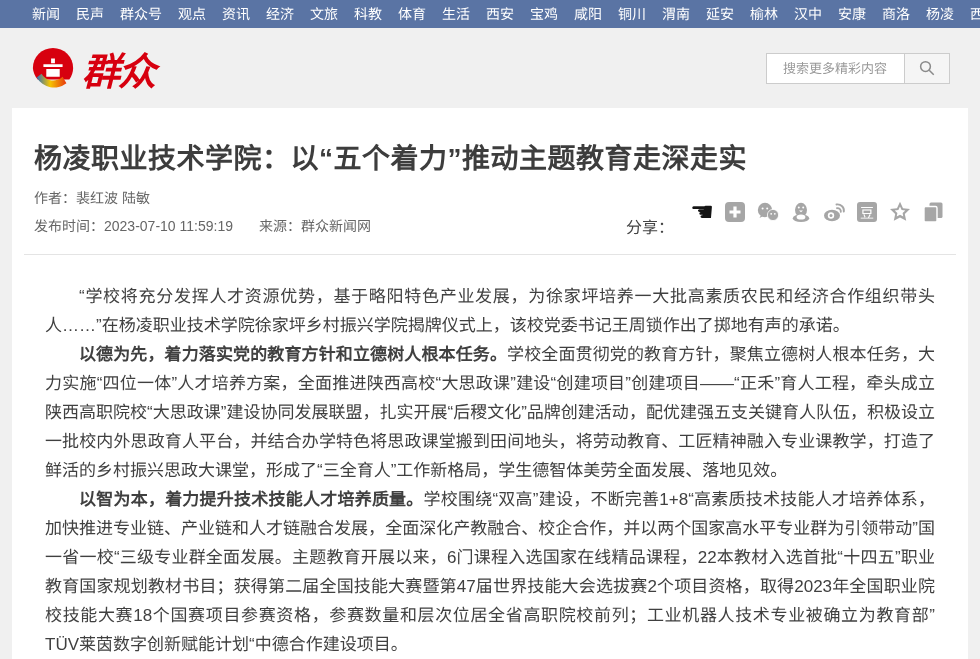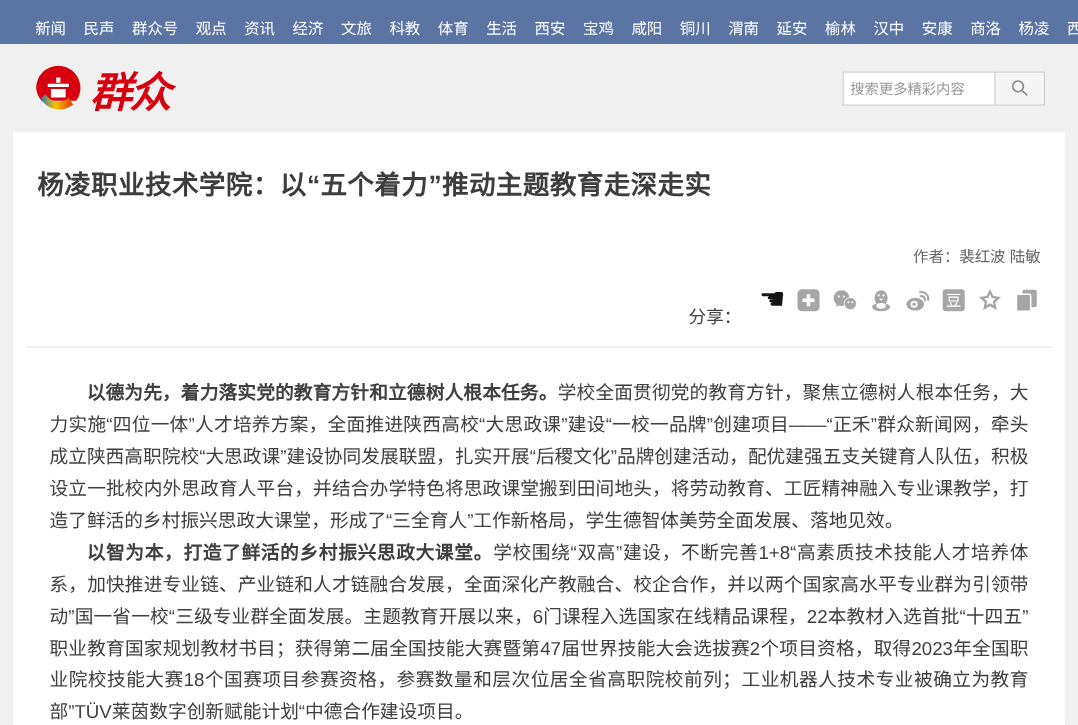--- a/index.html
+++ b/index.html
@@ -12,21 +12,21 @@
   *{margin:0;padding:0;box-sizing:border-box;}
   html,body{width:980px;}
   body{
     height:659px;
     overflow:hidden;
     background:#f0f0f0;
     font-family:"Liberation Sans","DejaVu Sans",sans-serif;
   }
   
   .topnav{
-    height:40px;
+    height:28px;
     background:var(--nav-bg);
     display:flex;
     align-items:flex-end;
     padding-left:24px;
     white-space:nowrap;
   }
   .topnav a{
     color:#ffffff;
     font-size:14px;
     text-decoration:none;
@@ -56,51 +56,50 @@
   .logo-bold{
     font-size:33px;
     font-weight:bold;
     color:var(--brand-red);
     letter-spacing:1px;
   }
   .searchbox{display:flex;align-items:center;}
   .searchbox input{
     width:138px;height:31px;
     border:1px solid #cccccc;border-right:none;
-    padding:0 6px;font-size:13px;color:#333;
+    padding:0 16px;font-size:13px;color:#333;
     outline:none;background:#ffffff;
   }
   .searchbox input::placeholder{color:#999999;}
   .searchbox button{
     width:46px;height:31px;
     border:1px solid #cccccc;
     background:#f5f5f5;
     cursor:pointer;
     display:flex;align-items:center;justify-content:center;
   }
   
   .card{
     margin:0 12px;
     background:#ffffff;
     min-height:547px;
     padding:16px 12px 40px 12px;
   }
   .article-title{
-    font-size:24px;
+    font-size:28px;
     font-weight:bold;
     color:#3d3d3d;
-    margin:12px 10px 36px 10px;
+    margin:12px 10px 8px 10px;
     letter-spacing:0.5px;
   }
   .meta-row{
     display:flex;
     justify-content:space-between;
     align-items:flex-end;
     margin:0 10px;
-    flex-direction:column;
   }
   .meta-left{font-size:14px;color:var(--meta-text);}
   .meta-left .line{line-height:28px;}
   .meta-left .src-label{margin-left:26px;}
   .share{
     display:flex;align-items:center;
     margin-bottom:2px;
   }
   .share-label{font-size:16px;color:#444;margin-right:8px;margin-top:28px;}
   .share-icon{
@@ -201,20 +200,21 @@
     </button>
   </div>
 </header>
 
 <main class="card">
   <h1 class="article-title">杨凌职业技术学院：以“五个着力”推动主题教育走深走实</h1>
 
   <div class="meta-row">
     <div class="meta-left">
       <div class="line"><span>作者：</span><span>裴红波 陆敏</span></div>
+      <div class="line"><span>发布时间：</span><span>2023-07-10 11:59:19</span><span class="src-label">来源：</span><span>群众新闻网</span></div>
     </div>
 
     <div class="share">
       <span class="share-label">分享：</span>
       <span class="share-icon">
           <span class="hand-glyph">☚</span>
         </span>
       <span class="share-icon">
         <svg viewBox="0 0 24 24">
             <rect x="2" y="2" width="20" height="20" rx="4" fill="#a6a6a6"></rect>
@@ -269,19 +269,20 @@
             <rect x="3" y="6.5" width="13" height="15.5" rx="1.5" fill="#a6a6a6" stroke="#ffffff" stroke-width="1.4"></rect>
           </svg>
       </span>
     </div>
   </div>
 
   <hr class="divider">
 
   <article class="article-body">
 
-
-
-      <p><b>以德为先，着力落实党的教育方针和立德树人根本任务。</b><span>学校全面贯彻党的教育方针，聚焦立德树人根本任务，大力实施“四位一体”人才培养方案，全面推进陕西高校“大思政课”建设“一校一品牌”创建项目——“正禾”群众新闻网，牵头成立陕西高职院校“大思政课”建设协同发展联盟，扎实开展“后稷文化”品牌创建活动，配优建强五支关键育人队伍，积极设立一批校内外思政育人平台，并结合办学特色将思政课堂搬到田间地头，将劳动教育、工匠精神融入专业课教学，打造了鲜活的乡村振兴思政大课堂，形成了“三全育人”工作新格局，学生德智体美劳全面发展、落地见效。</span></p>
-
-      <p><b>以智为本，打造了鲜活的乡村振兴思政大课堂。</b><span>学校围绕“双高”建设，不断完善1+8“高素质技术技能人才培养体系，加快推进专业链、产业链和人才链融合发展，全面深化产教融合、校企合作，并以两个国家高水平专业群为引领带动”国一省一校“三级专业群全面发展。主题教育开展以来，6门课程入选国家在线精品课程，22本教材入选首批“十四五”职业教育国家规划教材书目；获得第二届全国技能大赛暨第47届世界技能大会选拔赛2个项目资格，取得2023年全国职业院校技能大赛18个国赛项目参赛资格，参赛数量和层次位居全省高职院校前列；工业机器人技术专业被确立为教育部”TÜV莱茵数字创新赋能计划“中德合作建设项目。</span></p>
+      <p><b></b><span>“学校将充分发挥人才资源优势，基于略阳特色产业发展，为徐家坪培养一大批高素质农民和经济合作组织带头人……”在杨凌职业技术学院徐家坪乡村振兴学院揭牌仪式上，该校党委书记王周锁作出了掷地有声的承诺。</span></p>
+
+
+      <p><b>以德为先，着力落实党的教育方针和立德树人根本任务。</b><span>学校全面贯彻党的教育方针，聚焦立德树人根本任务，大力实施“四位一体”人才培养方案，全面推进陕西高校“大思政课”建设“创建项目”创建项目——“正禾”育人工程，牵头成立陕西高职院校“大思政课”建设协同发展联盟，扎实开展“后稷文化”品牌创建活动，配优建强五支关键育人队伍，积极设立一批校内外思政育人平台，并结合办学特色将思政课堂搬到田间地头，将劳动教育、工匠精神融入专业课教学，打造了鲜活的乡村振兴思政大课堂，形成了“三全育人”工作新格局，学生德智体美劳全面发展、落地见效。</span></p>
+
+      <p><b>以智为本，着力提升技术技能人才培养质量。</b><span>学校围绕“双高”建设，不断完善1+8“高素质技术技能人才培养体系，加快推进专业链、产业链和人才链融合发展，全面深化产教融合、校企合作，并以两个国家高水平专业群为引领带动”国一省一校“三级专业群全面发展。主题教育开展以来，6门课程入选国家在线精品课程，22本教材入选首批“十四五”职业教育国家规划教材书目；获得第二届全国技能大赛暨第47届世界技能大会选拔赛2个项目资格，取得2023年全国职业院校技能大赛18个国赛项目参赛资格，参赛数量和层次位居全省高职院校前列；工业机器人技术专业被确立为教育部”TÜV莱茵数字创新赋能计划“中德合作建设项目。</span></p>
     </article>
 </main>
 
 </body></html>

